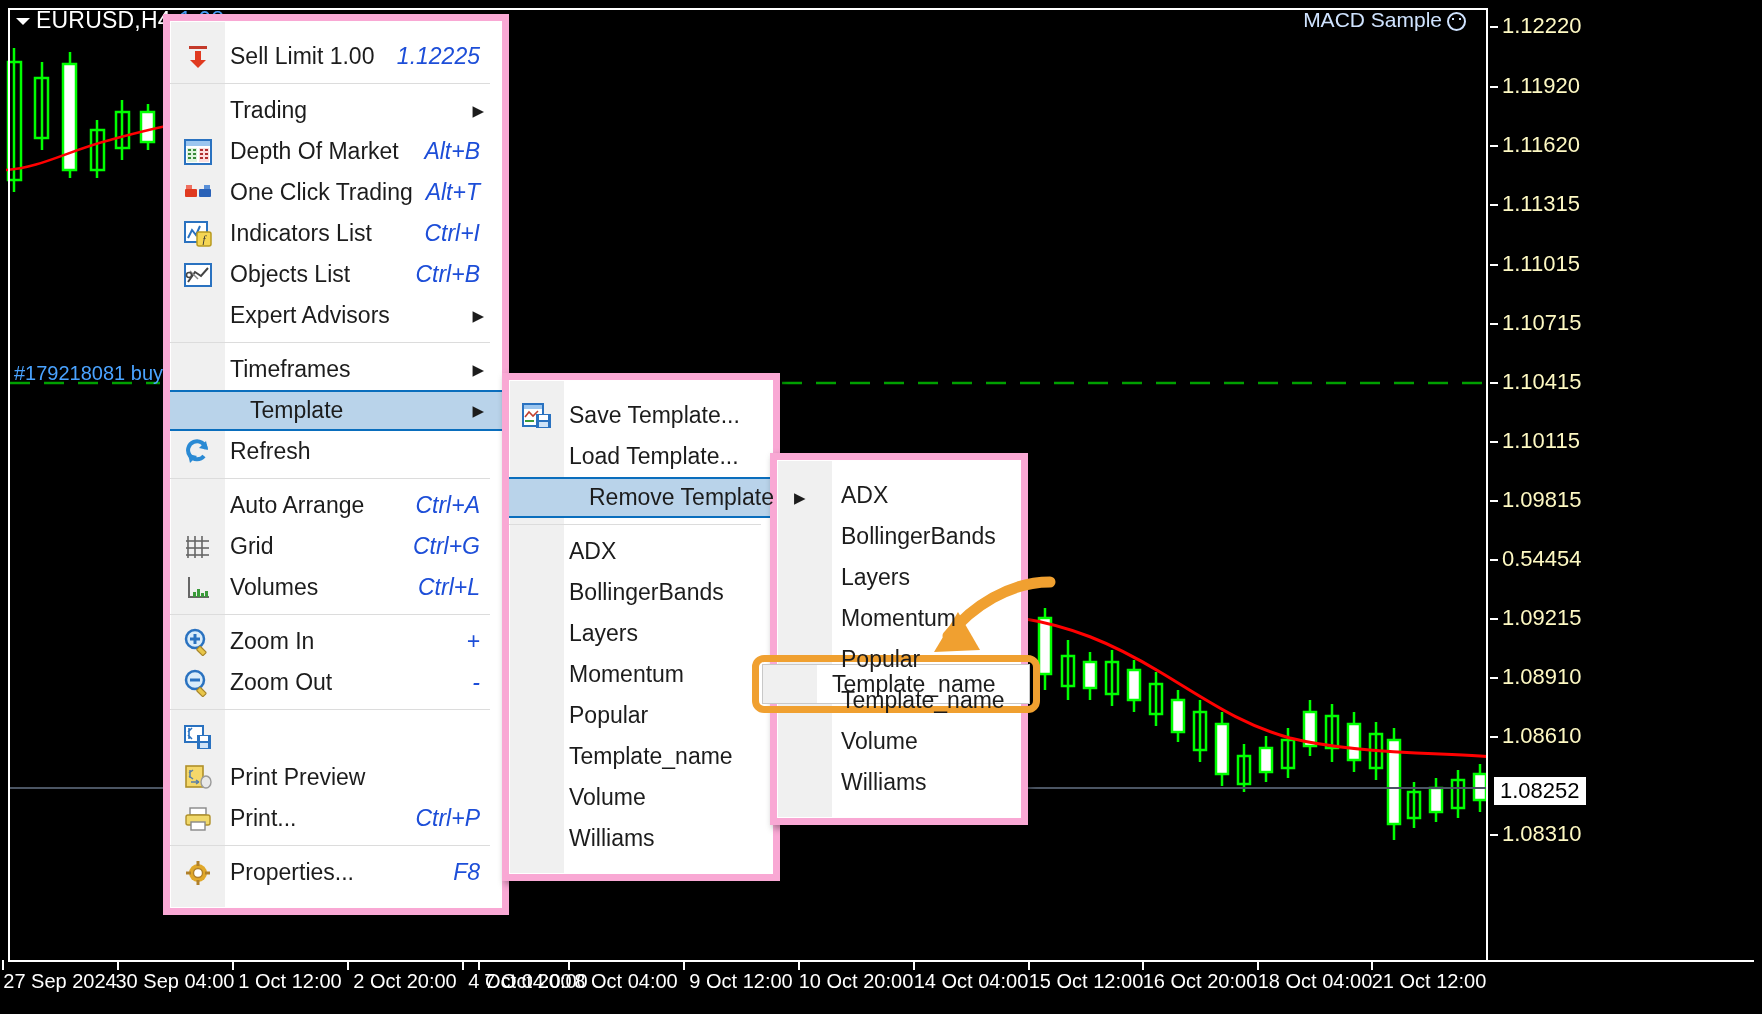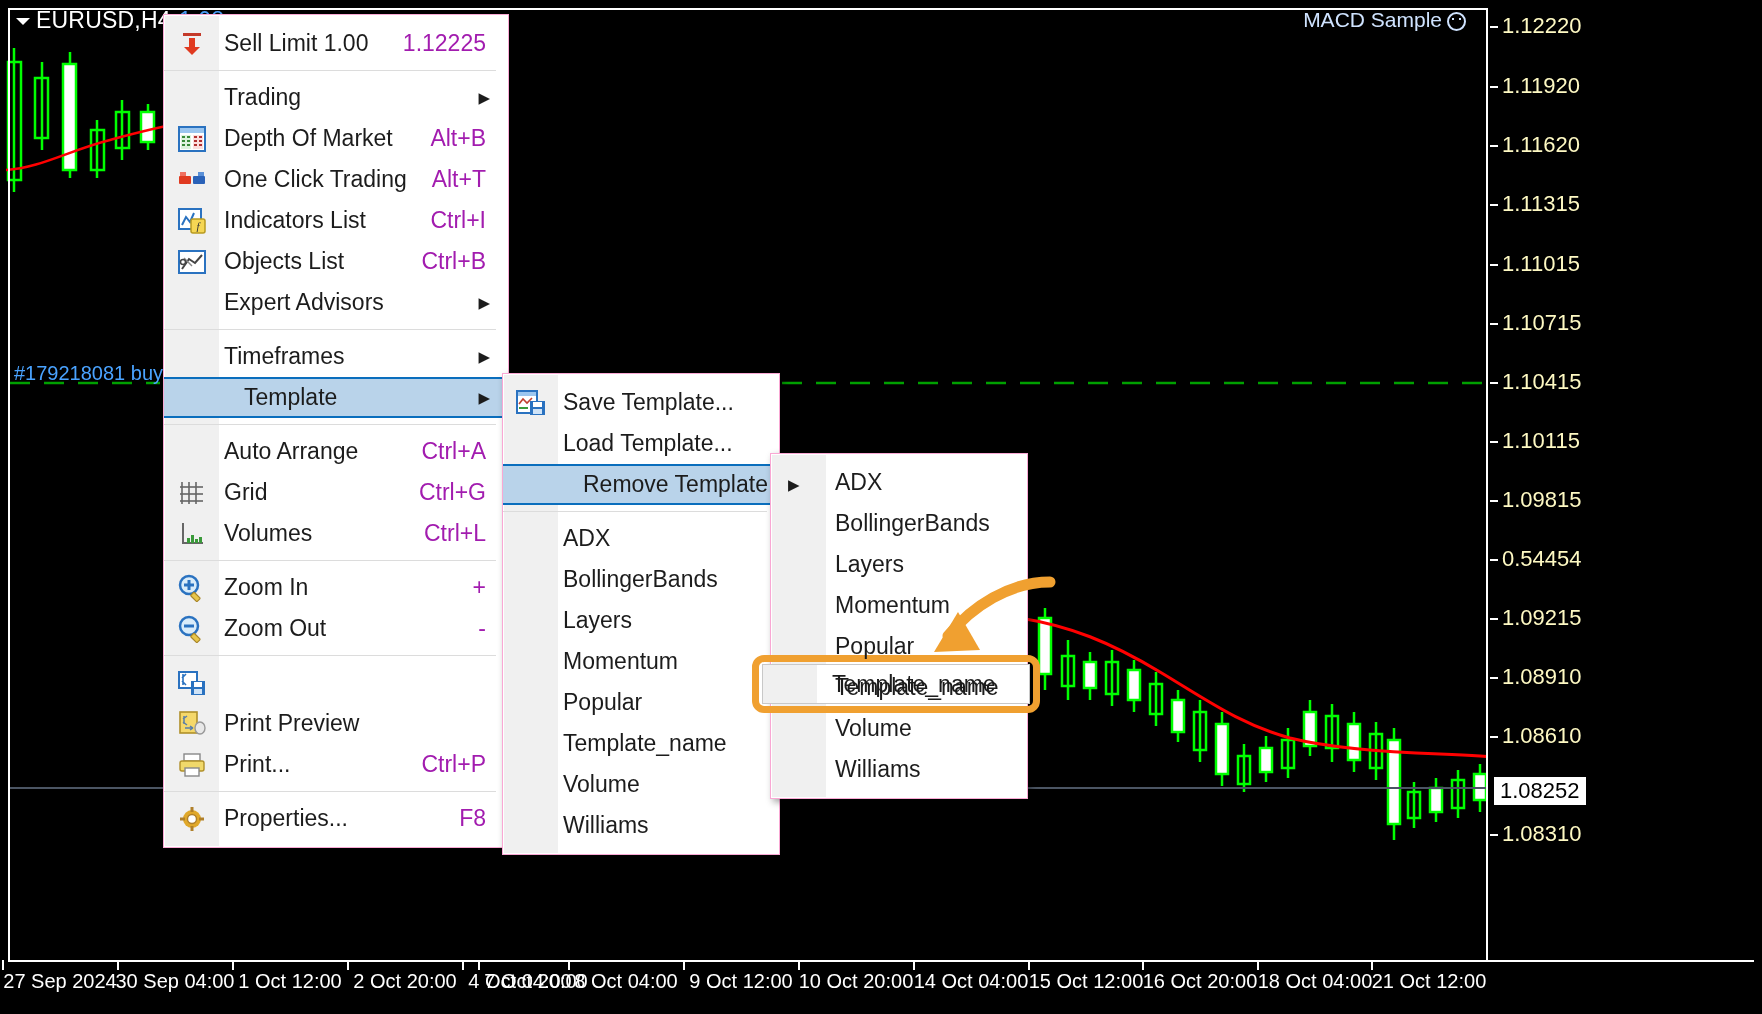--- a/index.html
+++ b/index.html
@@ -141,23 +141,23 @@
     position: absolute;
     top: -2px;
     width: 2px; height: 10px;
     background: #ffffff;
   }
 
   
   .menu {
     position: absolute;
     background: #ffffff;
-    border: 1px solid #f9a8d4;
+    border: 7px solid #f9a8d4;
     box-shadow: 3px 3px 7px rgba(0,0,0,.38);
-    padding: 8px 0;
+    padding: 15px 0;
   }
   .menu .gutter {
     position: absolute;
     left: 1px; top: 1px; bottom: 1px;
     background: #f0f0f0;
   }
   .mi {
     position: relative;
     display: flex;
     align-items: center;
@@ -174,21 +174,22 @@
     min-width: 56px;
     display: flex;
     align-items: center;
     justify-content: center;
   }
   .mi .lbl { position: relative; z-index: 2; flex: 1; }
   .mi .acc {
     position: relative;
     z-index: 2;
     padding-right: 22px;
-    color: #a21caf;
+    color: #1d4ed8;
+    font-style: italic;
   }
   .mi .arr {
     position: relative;
     z-index: 2;
     padding-right: 18px;
     font-size: 15px;
     color: #1c1c1c;
   }
   .mi.sel {
     background: #b9d3ea;
@@ -491,20 +492,30 @@
         <div class="mi">
           <span class="ic"></span>
           <span class="lbl">Timeframes</span>
           <span class="arr">▶</span>
         </div>
         <div class="mi sel">
           <span class="ic"></span>
           <span class="lbl">Template</span>
           <span class="arr">▶</span>
         </div>
+        <div class="mi">
+          <span class="ic">
+            <svg class="icon" width="28" height="26" viewBox="0 0 28 26">
+              <path d="M22 10 A9 9 0 1 0 20 17" stroke="#2a8ad4" stroke-width="4" fill="none"></path>
+              <path d="M22 2 L24 11 L15 9 Z" fill="#2a8ad4"></path>
+              <path d="M6 24 L4 15 L13 17 Z" fill="#2a8ad4"></path>
+            </svg>
+          </span>
+          <span class="lbl">Refresh</span>
+        </div>
         <div class="msep"></div>
         <div class="mi">
           <span class="ic"></span>
           <span class="lbl">Auto Arrange</span>
           <span class="acc">Ctrl+A</span>
         </div>
         <div class="mi">
           <span class="ic">
             <svg class="icon" width="26" height="26" viewBox="0 0 26 26">
               <g stroke="#666" stroke-width="1.6">

